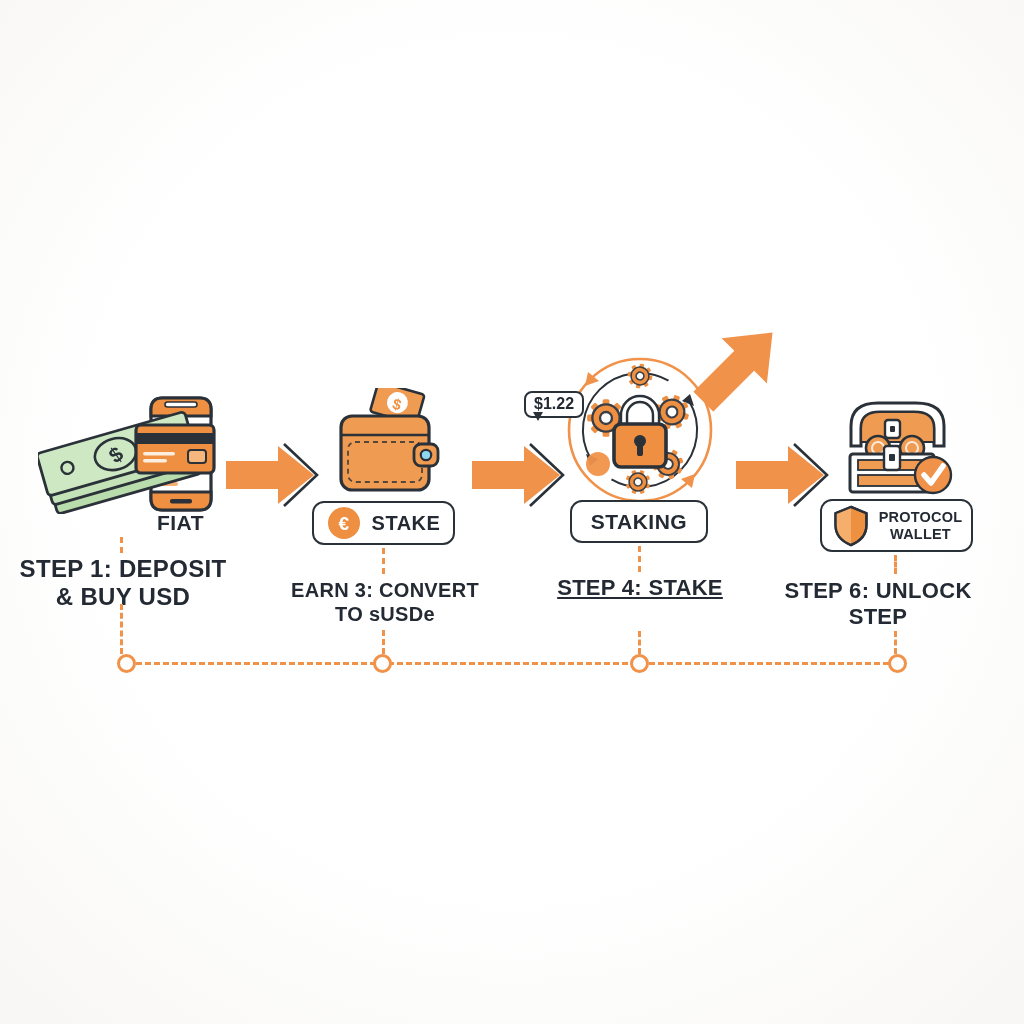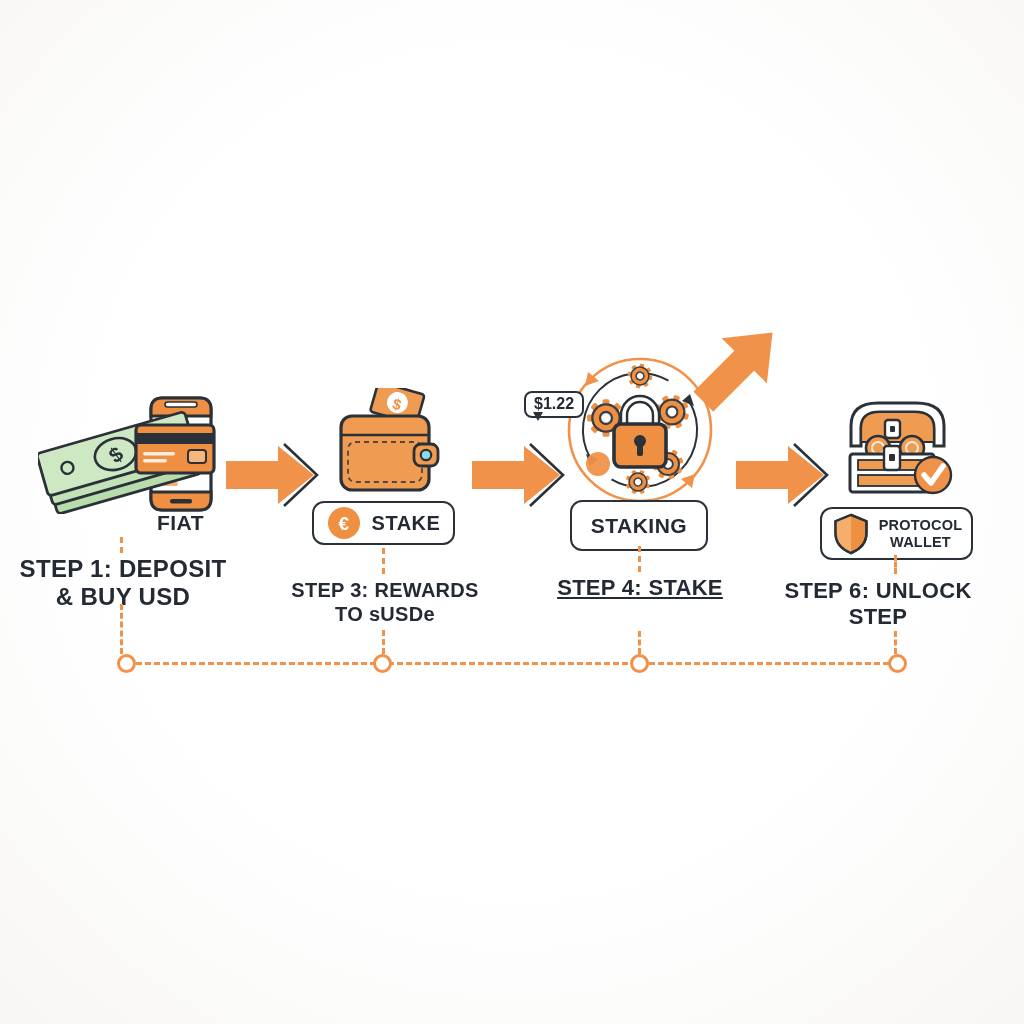--- a/index.html
+++ b/index.html
@@ -26,22 +26,22 @@
   .fiat-label{left:42px;top:511px;width:162px;text-align:right;}
   .caption{position:absolute;font-weight:700;text-align:center;line-height:1.18;letter-spacing:.3px;}
   .cap-1{left:12px;top:555px;width:222px;font-size:24px;}
   .cap-2{left:274px;top:579px;width:222px;font-size:20px;}
   .cap-3{left:529px;top:575px;width:222px;font-size:22px;text-decoration:underline;}
   .cap-4{left:767px;top:578px;width:222px;font-size:22px;}
   
   .pill{position:absolute;background:#ffffff;border:2.5px solid #2a3138;border-radius:12px;
         display:flex;align-items:center;justify-content:center;font-weight:700;box-sizing:border-box;}
   .pill-wallet{left:312px;top:501px;width:143px;height:44px;font-size:20px;gap:11px;letter-spacing:.5px;}
-  .pill-staking{left:570px;top:500px;width:138px;height:51px;font-size:21px;letter-spacing:.5px;}
-  .pill-protocol{left:820px;top:499px;width:153px;height:53px;font-size:14.5px;gap:8px;line-height:1.15;letter-spacing:.2px;margin-top:8px;}
+  .pill-staking{left:570px;top:500px;width:138px;height:43px;font-size:21px;letter-spacing:.5px;}
+  .pill-protocol{left:820px;top:499px;width:153px;height:53px;font-size:14.5px;gap:8px;line-height:1.15;letter-spacing:.2px;}
   .pill-protocol .two-line{text-align:center;}
   
   .bubble{position:absolute;left:524px;top:391px;background:#fff;border:2.5px solid #2a3138;
           border-radius:8px;padding:2px 8px 3px;font-weight:700;font-size:16px;}
   .bubble::after{content:"";position:absolute;left:7px;bottom:-10px;
           border:5px solid transparent;border-top:9px solid #2a3138;}
   
   .vdash{position:absolute;width:0;border-left:3px dashed #f0924a;}
   .vd-1a{left:120px;top:537px;height:16px;}
   .vd-1b{left:120px;top:604px;height:50px;}
@@ -222,21 +222,21 @@
     </div>
   </div>
 
   <div class="label fiat-label">FIAT</div>
 
   <div class="caption cap-1">
     <div>STEP 1: DEPOSIT</div>
     <div>&amp; BUY USD</div>
   </div>
   <div class="caption cap-2">
-    <div>STEP 3: REWARDS</div>
+    <div>EARN 3: CONVERT</div>
     <div>TO sUSDe</div>
   </div>
   <div class="caption cap-3">
     <div>STEP 4: STAKE</div>
   </div>
   <div class="caption cap-4">
     <div>STEP 6: UNLOCK</div>
     <div>STEP</div>
   </div>
 

